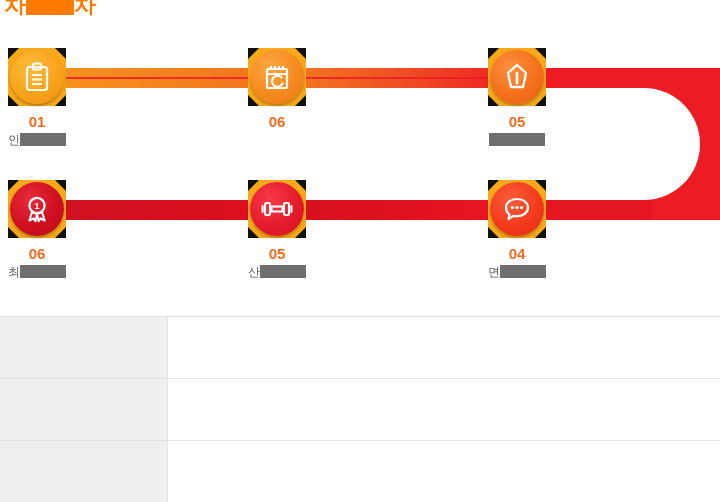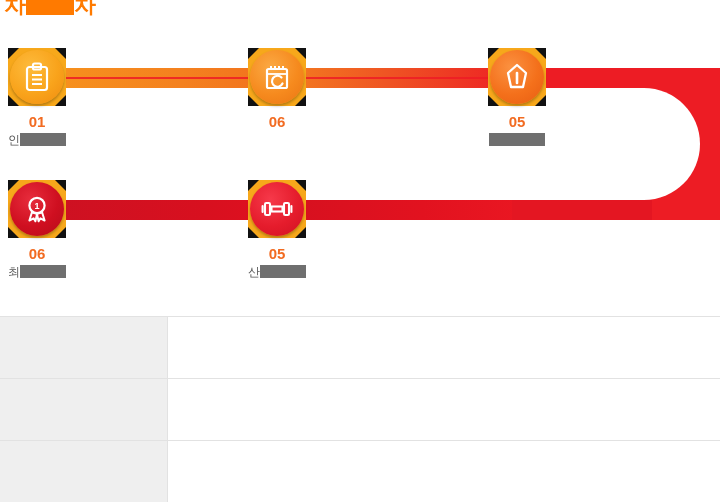--- a/index.html
+++ b/index.html
@@ -293,20 +293,42 @@
           <line x1="14" y1="11" x2="14" y2="21" stroke="#ffffff" stroke-width="2.6" stroke-linecap="round"></line>
         </svg>
       </div>
     </div>
     <div class="step-num">05</div>
     <div class="step-label">
       <span></span><span class="redact r-full"></span><span></span>
     </div>
   </div>
 
+  <div class="step" style="left:457px; top:180px;">
+    <div class="step-icon-wrap">
+      <div class="frame">
+        <span class="corner c-tl"></span>
+        <span class="corner c-tr"></span>
+        <span class="corner c-bl"></span>
+        <span class="corner c-br"></span>
+      </div>
+      <div class="circle" style="background:radial-gradient(circle at 38% 32%, #fb5c3a 0%, #f33a1c 55%, #e22a12 100%);">
+        <svg width="30" height="28" viewBox="0 0 30 28" aria-hidden="true">
+          <path d="M15 4 C21.6 4 26 7.8 26 12.6 C26 17.4 21.6 21.2 15 21.2 C13.6 21.2 12.3 21.05 11.1 20.8 L6.6 24.2 L7.3 19.4 C5.1 17.7 4 15.3 4 12.6 C4 7.8 8.4 4 15 4 Z" fill="none" stroke="#ffffff" stroke-width="2.2" stroke-linejoin="round"></path>
+          <circle cx="10.4" cy="12.6" r="1.7" fill="#ffffff"></circle>
+          <circle cx="15" cy="12.6" r="1.7" fill="#ffffff"></circle>
+          <circle cx="19.6" cy="12.6" r="1.7" fill="#ffffff"></circle>
+        </svg>
+      </div>
+    </div>
+    <div class="step-num">04</div>
+    <div class="step-label">
+      <span>면</span><span class="redact r-wide"></span><span></span>
+    </div>
+  </div>
 
   <div class="step" style="left:217px; top:180px;">
     <div class="step-icon-wrap">
       <div class="frame">
         <span class="corner c-tl"></span>
         <span class="corner c-tr"></span>
         <span class="corner c-bl"></span>
         <span class="corner c-br"></span>
       </div>
       <div class="circle" style="background:radial-gradient(circle at 38% 32%, #f6394a 0%, #e51c2c 55%, #cf1122 100%);">

